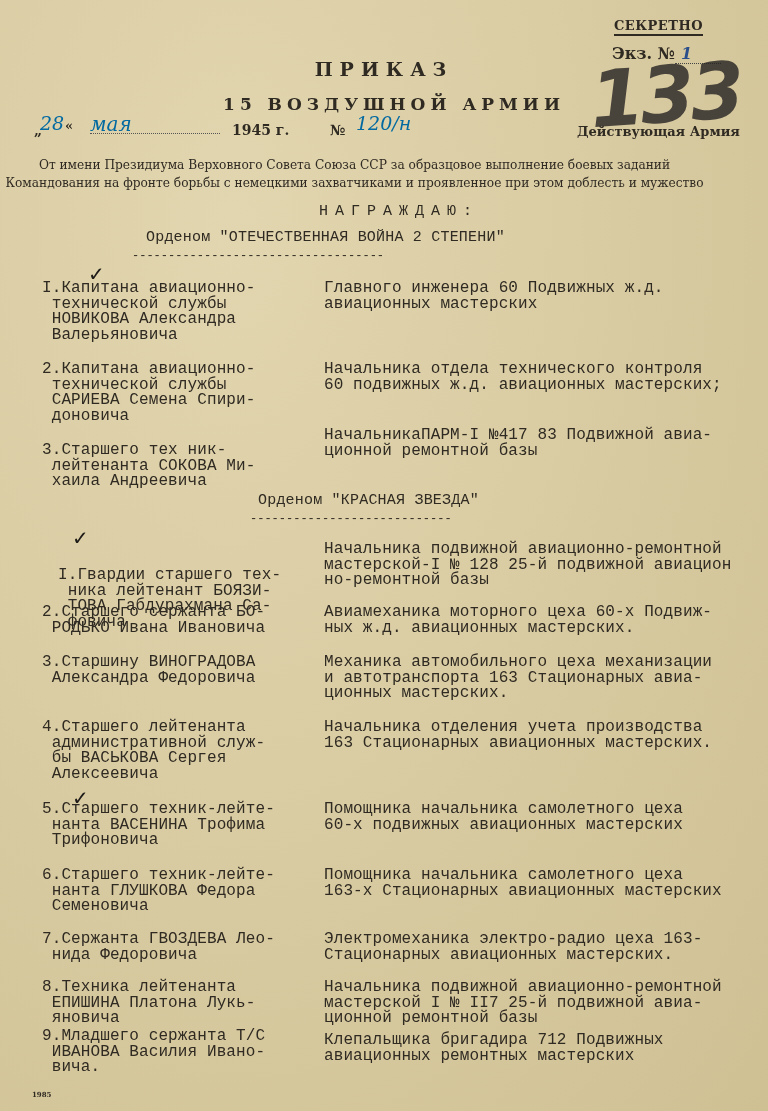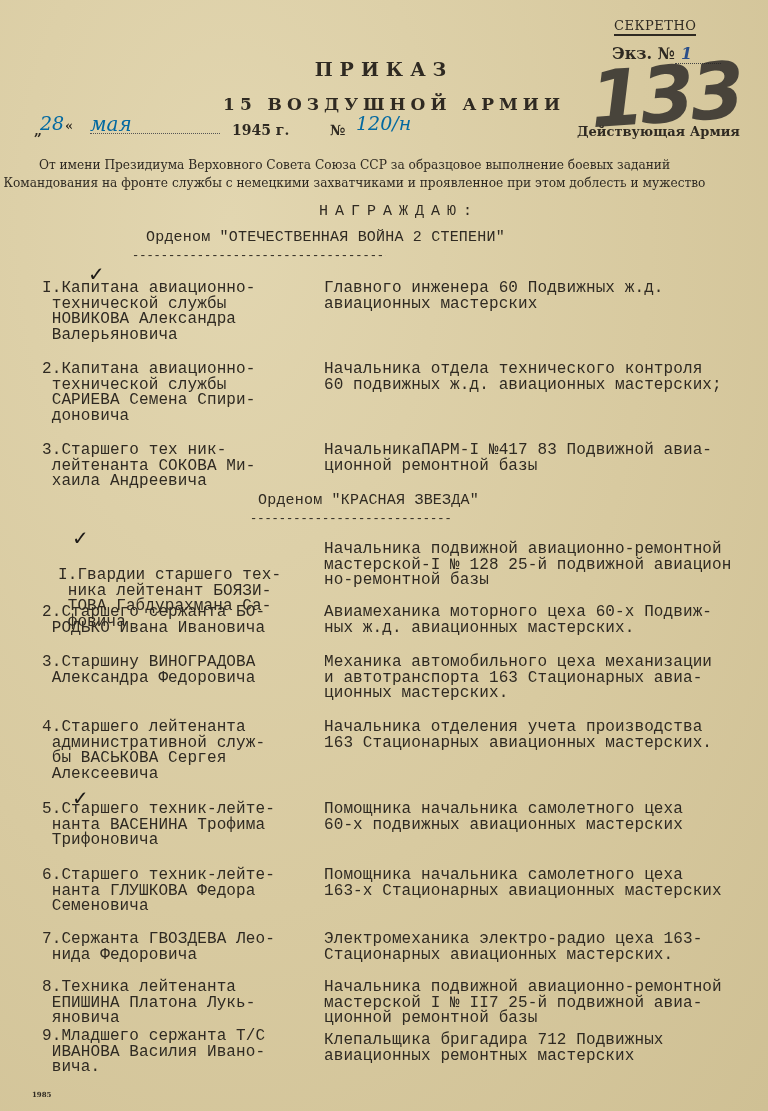--- a/index.html
+++ b/index.html
@@ -7,21 +7,21 @@
     width:768px; height:1111px; overflow:hidden;
     background:#d9cca3;
     background-image: radial-gradient(ellipse at 30% 20%, #e2d6b0 0%, #d8caa0 55%, #cfc094 100%);
     position:relative;
     color:#2f2a22;
   }
   .abs { position:absolute; }
   .serif { font-family:"DejaVu Serif", "Liberation Serif", serif; }
   .mono { font-family:"Liberation Mono", "DejaVu Sans Mono", monospace; }
   .hand { font-family:"DejaVu Serif", serif; font-style:italic; color:#0369a1; }
-  .secret { left:614px; top:18px; font-size:13px; font-weight:normal; letter-spacing:0.5px; border-bottom:2px solid #2f2a22; padding-bottom:1px; }
+  .secret { left:614px; top:18px; font-size:13px; font-weight:bold; letter-spacing:0.5px; border-bottom:2px solid #2f2a22; padding-bottom:1px; }
   .copy-no { left:612px; top:44px; font-size:16px; font-weight:bold; }
   .copy-no .val { display:inline-block; min-width:40px; border-bottom:1px dotted #444; color:#2b4f8a; font-style:italic; padding-left:6px;}
   .big-num { left:590px; top:50px; font-size:78px; font-family:"DejaVu Sans", sans-serif; font-weight:bold; font-style:italic; color:rgba(40,38,36,0.82); transform:rotate(-4deg); letter-spacing:-4px; }
   .title1 { left:0; width:768px; top:58px; text-align:center; font-size:19px; font-weight:bold; letter-spacing:7px; }
   .title2 { left:0; width:768px; top:94px; text-align:center; font-size:17px; font-weight:bold; letter-spacing:5px; padding-left:20px; box-sizing:border-box;}
   .date-day { left:40px; top:112px; font-size:19px; }
   .date-month { left:90px; top:112px; font-size:20px; }
   .date-dots { left:90px; top:133px; width:130px; border-bottom:1px dotted #555; }
   .date-year { left:232px; top:122px; font-size:14px; font-weight:bold; }
   .num-label { left:330px; top:122px; font-size:14px; font-weight:bold; }
@@ -53,21 +53,21 @@
 <div class="abs hand date-day">28</div>
 <div class="abs serif" style="left:65px;top:118px;font-size:13px;font-weight:bold;">«</div>
 <div class="abs hand date-month">мая</div>
 <div class="abs date-dots"></div>
 <div class="abs serif date-year">1945 г.</div>
 <div class="abs serif num-label">№</div>
 <div class="abs hand num-val">120/н</div>
 <div class="abs serif army">Действующая Армия</div>
 
 <div class="abs serif intro" style="top:156px;">От имени Президиума Верховного Совета Союза ССР за образцовое выполнение боевых заданий</div>
-<div class="abs serif intro" style="top:174px;">Командования на фронте службы с немецкими захватчиками и проявленное при этом доблесть и мужество</div>
+<div class="abs serif intro" style="top:174px;">Командования на фронте борьбы с немецкими захватчиками и проявленное при этом доблесть и мужество</div>
 
 <div class="abs mono award-head">НАГРАЖДАЮ:</div>
 
 <div class="abs mono order-title" style="left:146px;top:229px;">Орденом "ОТЕЧЕСТВЕННАЯ ВОЙНА 2 СТЕПЕНИ"</div>
 <div class="abs mono dashes" style="left:132px;top:249px;width:254px;">--------------------------------------------</div>
 
 <div class="abs tick" style="left:88px;top:262px;">✓</div>
 
 <div class="abs mono entry col-left" style="top:281px;">I.Капитана авиационно-
  технической службы
@@ -79,21 +79,21 @@
 <div class="abs mono entry col-left" style="top:362px;">2.Капитана авиационно-
  технической службы
  САРИЕВА Семена Спири-
  доновича</div>
 <div class="abs mono entry col-right" style="top:362px;">Начальника отдела технического контроля
 60 подвижных ж.д. авиационных мастерских;</div>
 
 <div class="abs mono entry col-left" style="top:443px;">3.Старшего тех ник-
  лейтенанта СОКОВА Ми-
  хаила Андреевича</div>
-<div class="abs mono entry col-right" style="top:443px;">НачальникаПАРМ-I №417 83 Подвижной авиа-
+<div class="abs mono entry col-right" style="top:428px;">НачальникаПАРМ-I №417 83 Подвижной авиа-
 ционной ремонтной базы</div>
 
 <div class="abs mono order-title" style="left:258px;top:492px;">Орденом "КРАСНАЯ ЗВЕЗДА"</div>
 <div class="abs mono dashes" style="left:250px;top:512px;width:280px;">----------------------------</div>
 
 <div class="abs tick" style="left:72px;top:526px;">✓</div>
 
 <div class="abs mono entry col-left" style="top:568px;margin-left:16px;">I.Гвардии старшего тех-
  ника лейтенант БОЯЗИ-
  ТОВА Габдурахмана Са-

